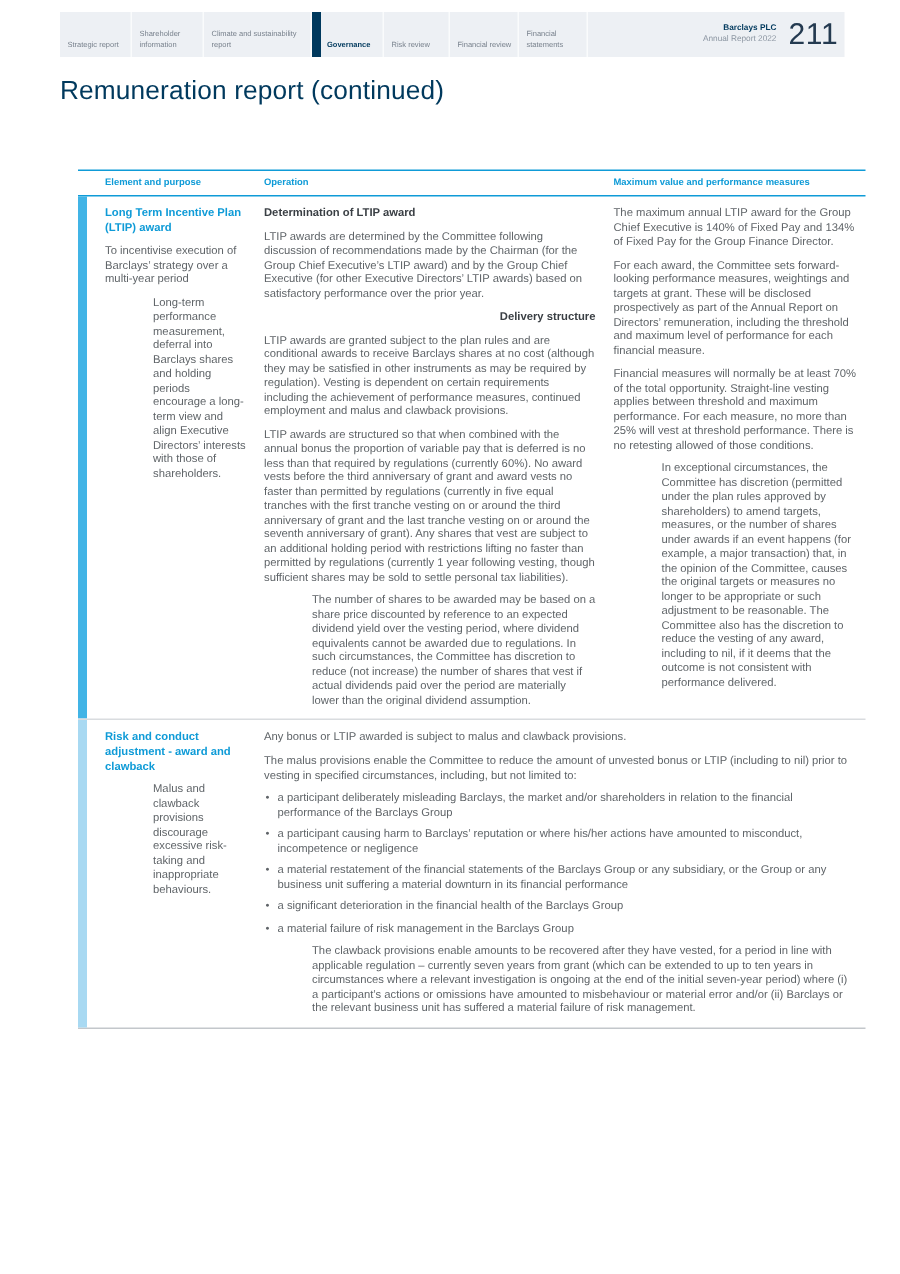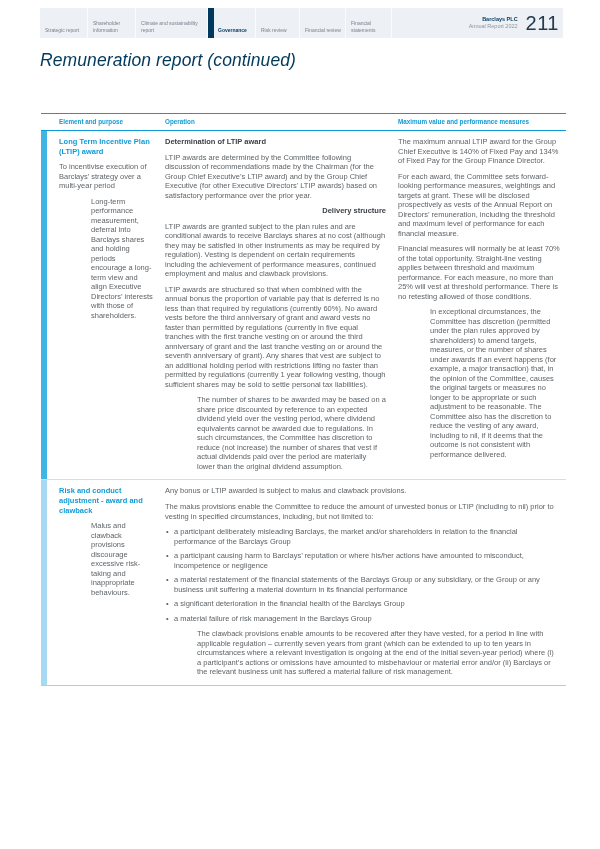--- a/index.html
+++ b/index.html
@@ -29,24 +29,24 @@
   .active-bar{position:absolute;left:0;top:0;width:6px;height:100%;background:var(--navy);}
   .w1{width:48px;} .w2{width:48px;} .w3{width:72px;} .w4{width:48px;}
   .w5{width:44px;} .w6{width:46px;} .w7{width:46px;}
   .brand-area{flex:1;display:flex;align-items:center;justify-content:flex-end;gap:8px;padding-right:4px;}
   .brand-text{text-align:right;}
   .brand-name{font-size:5.5px;font-weight:bold;color:var(--navy);line-height:1.35;}
   .brand-sub{font-size:5.5px;color:#8b95a1;line-height:1.35;}
   .page-num{font-size:20px;color:#243a50;letter-spacing:0.5px;}
 
   
-  .title{position:absolute;left:40px;top:50px;font-size:17.5px;font-weight:normal;color:var(--navy);letter-spacing:0.1px;font-style:italic;}
+  .title{position:absolute;left:40px;top:50px;font-size:17.5px;font-weight:normal;color:var(--navy);letter-spacing:0.1px;}
 
   
-  .policy-table{position:absolute;left:41px;top:113px;width:525px;font-size:7.5px;line-height:1.27;}
+  .policy-table{position:absolute;left:52px;top:113px;width:525px;font-size:7.5px;line-height:1.27;}
   .t-head{display:grid;grid-template-columns:122px 233px 170px;border-top:1px solid var(--blue);border-bottom:1px solid var(--blue);}
   .th{color:var(--blue);font-weight:bold;font-size:6.3px;padding:4px 6px 4px 0;}
   .th.c1{padding-left:18px;}
   .th.c2{padding-left:2px;}
   .th.c3{padding-left:2px;}
   .t-row{position:relative;display:grid;}
   .t-row.r1{grid-template-columns:122px 233px 170px;}
   .t-row.r2{grid-template-columns:122px 403px;border-top:1px solid var(--sep);border-bottom:1px solid var(--bottom);}
   .accent{position:absolute;left:0;top:0;bottom:0;width:6px;}
   .r1 .accent{background:var(--accent1);}
@@ -124,21 +124,21 @@
       <div class="cell c2">
         <p class="op-h">Determination of LTIP award</p>
         <p>LTIP awards are determined by the Committee following discussion of recommendations made by the Chairman (for the Group Chief Executive’s LTIP award) and by the Group Chief Executive (for other Executive Directors’ LTIP awards) based on satisfactory performance over the prior year.</p>
         <p class="op-h gap-top">Delivery structure</p>
         <p>LTIP awards are granted subject to the plan rules and are conditional awards to receive Barclays shares at no cost (although they may be satisfied in other instruments as may be required by regulation). Vesting is dependent on certain requirements including the achievement of performance measures, continued employment and malus and clawback provisions.</p>
         <p>LTIP awards are structured so that when combined with the annual bonus the proportion of variable pay that is deferred is no less than that required by regulations (currently 60%). No award vests before the third anniversary of grant and award vests no faster than permitted by regulations (currently in five equal tranches with the first tranche vesting on or around the third anniversary of grant and the last tranche vesting on or around the seventh anniversary of grant). Any shares that vest are subject to an additional holding period with restrictions lifting no faster than permitted by regulations (currently 1 year following vesting, though sufficient shares may be sold to settle personal tax liabilities).</p>
         <p>The number of shares to be awarded may be based on a share price discounted by reference to an expected dividend yield over the vesting period, where dividend equivalents cannot be awarded due to regulations. In such circumstances, the Committee has discretion to reduce (not increase) the number of shares that vest if actual dividends paid over the period are materially lower than the original dividend assumption.</p>
       </div>
       <div class="cell c3">
         <p>The maximum annual LTIP award for the Group Chief Executive is 140% of Fixed Pay and 134% of Fixed Pay for the Group Finance Director.</p>
-        <p>For each award, the Committee sets forward-looking performance measures, weightings and targets at grant. These will be disclosed prospectively as vests of the Annual Report on Directors’ remuneration, including the threshold and maximum level of performance for each financial measure.</p>
+        <p>For each award, the Committee sets forward-looking performance measures, weightings and targets at grant. These will be disclosed prospectively as part of the Annual Report on Directors’ remuneration, including the threshold and maximum level of performance for each financial measure.</p>
         <p>Financial measures will normally be at least 70% of the total opportunity. Straight-line vesting applies between threshold and maximum performance. For each measure, no more than 25% will vest at threshold performance. There is no retesting allowed of those conditions.</p>
         <p>In exceptional circumstances, the Committee has discretion (permitted under the plan rules approved by shareholders) to amend targets, measures, or the number of shares under awards if an event happens (for example, a major transaction) that, in the opinion of the Committee, causes the original targets or measures no longer to be appropriate or such adjustment to be reasonable. The Committee also has the discretion to reduce the vesting of any award, including to nil, if it deems that the outcome is not consistent with performance delivered.</p>
       </div>
     </div>
 
     <div class="t-row r2">
       <span class="accent"></span>
       <div class="cell c1">
         <p class="row-heading">Risk and conduct adjustment - award and clawback</p>
         <p>Malus and clawback provisions discourage excessive risk-taking and inappropriate behaviours.</p>

